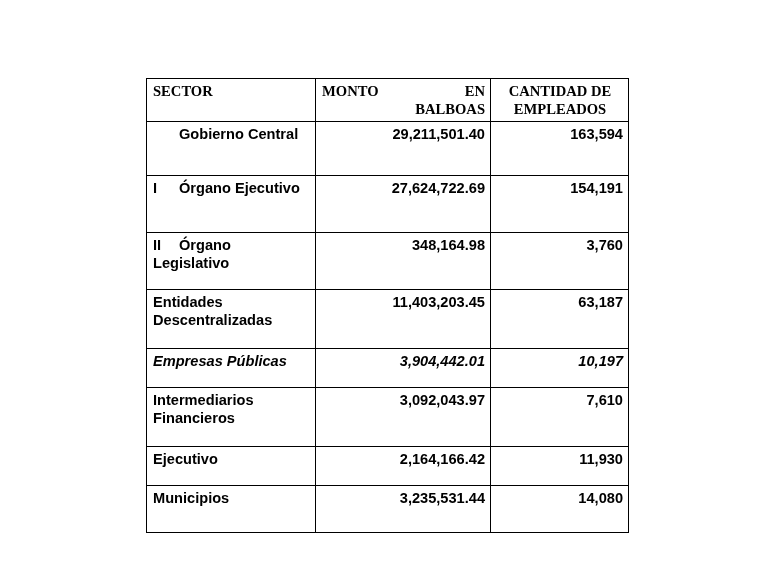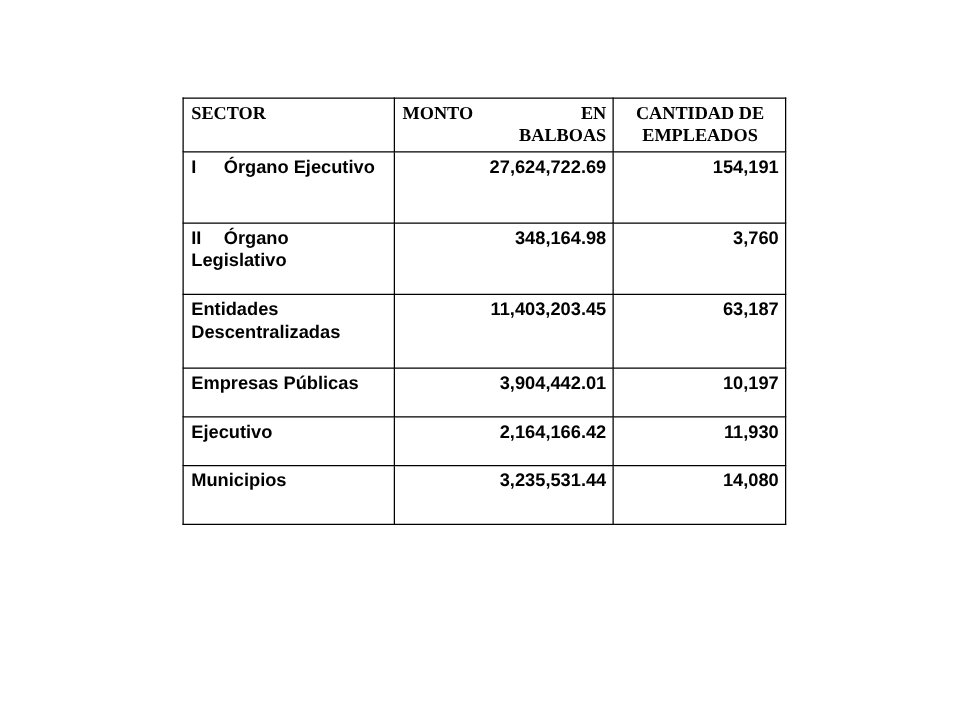--- a/index.html
+++ b/index.html
@@ -83,21 +83,21 @@
     min-width: 26px;
   }
 
   
   tr.r-head      th { height: 34px; font-family: Liberation Serif, serif; }
   tr.r-gobierno  td { height: 47px; }
   tr.r-ejecutivo td { height: 50px; }
   tr.r-legis     td { height: 50px; }
   tr.r-judicial  td { height: 48px; }
   tr.r-entidades td { height: 52px; }
-  tr.r-empresas  td { height: 32px; }
+  tr.r-empresas  td { height: 32px; font-style: italic; }
   tr.r-interm    td { height: 52px; }
   tr.r-patronato td { height: 32px; }
   tr.r-municipio td { height: 40px; }
 </style>
 </head>
 <body>
 
 <div id="doc-canvas">
 
   <table id="budget-table">
@@ -119,20 +119,25 @@
         </th>
         <th class="hdr-emp">
           <div>CANTIDAD DE</div>
           <div>EMPLEADOS</div>
         </th>
       </tr>
     </thead>
 
     <tbody>
 
+      <tr class="r-gobierno">
+        <td class="sector-cell"><span class="rn"></span><span>Gobierno Central</span></td>
+        <td class="num-cell">29,211,501.40</td>
+        <td class="num-cell">163,594</td>
+      </tr>
 
       <tr class="r-ejecutivo">
         <td class="sector-cell"><span class="rn">I</span><span>Órgano Ejecutivo</span></td>
         <td class="num-cell">27,624,722.69</td>
         <td class="num-cell">154,191</td>
       </tr>
 
       <tr class="r-legis">
         <td class="sector-cell"><span class="rn">II</span><span>Órgano Legislativo</span></td>
         <td class="num-cell">348,164.98</td>
@@ -145,20 +150,25 @@
         <td class="num-cell">11,403,203.45</td>
         <td class="num-cell">63,187</td>
       </tr>
 
       <tr class="r-empresas">
         <td class="sector-cell"><span>Empresas Públicas</span></td>
         <td class="num-cell">3,904,442.01</td>
         <td class="num-cell">10,197</td>
       </tr>
 
+      <tr class="r-interm">
+        <td class="sector-cell"><span>Intermediarios Financieros</span></td>
+        <td class="num-cell">3,092,043.97</td>
+        <td class="num-cell">7,610</td>
+      </tr>
 
       <tr class="r-patronato">
         <td class="sector-cell"><span>Ejecutivo</span></td>
         <td class="num-cell">2,164,166.42</td>
         <td class="num-cell">11,930</td>
       </tr>
 
       <tr class="r-municipio">
         <td class="sector-cell"><span>Municipios</span></td>
         <td class="num-cell">3,235,531.44</td>

